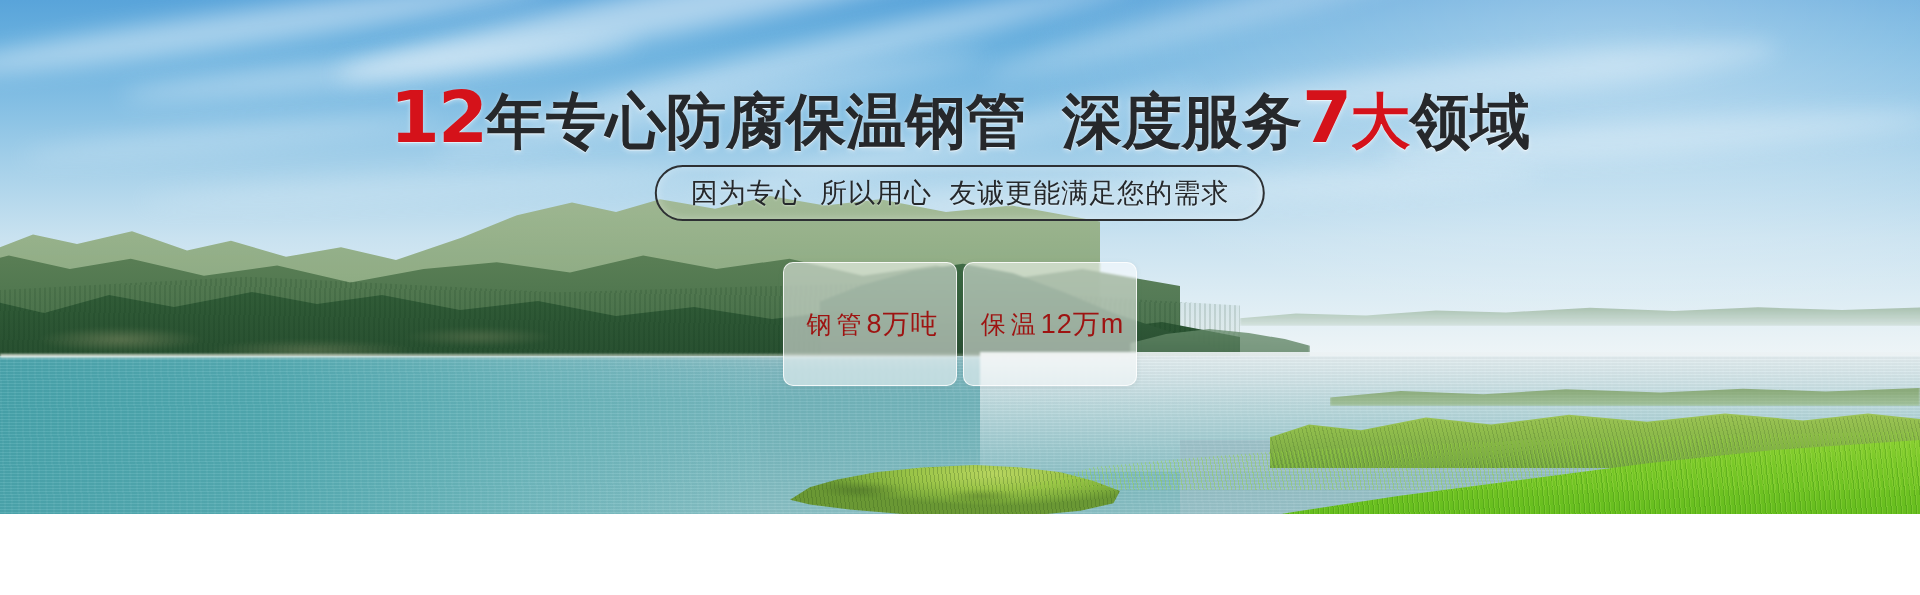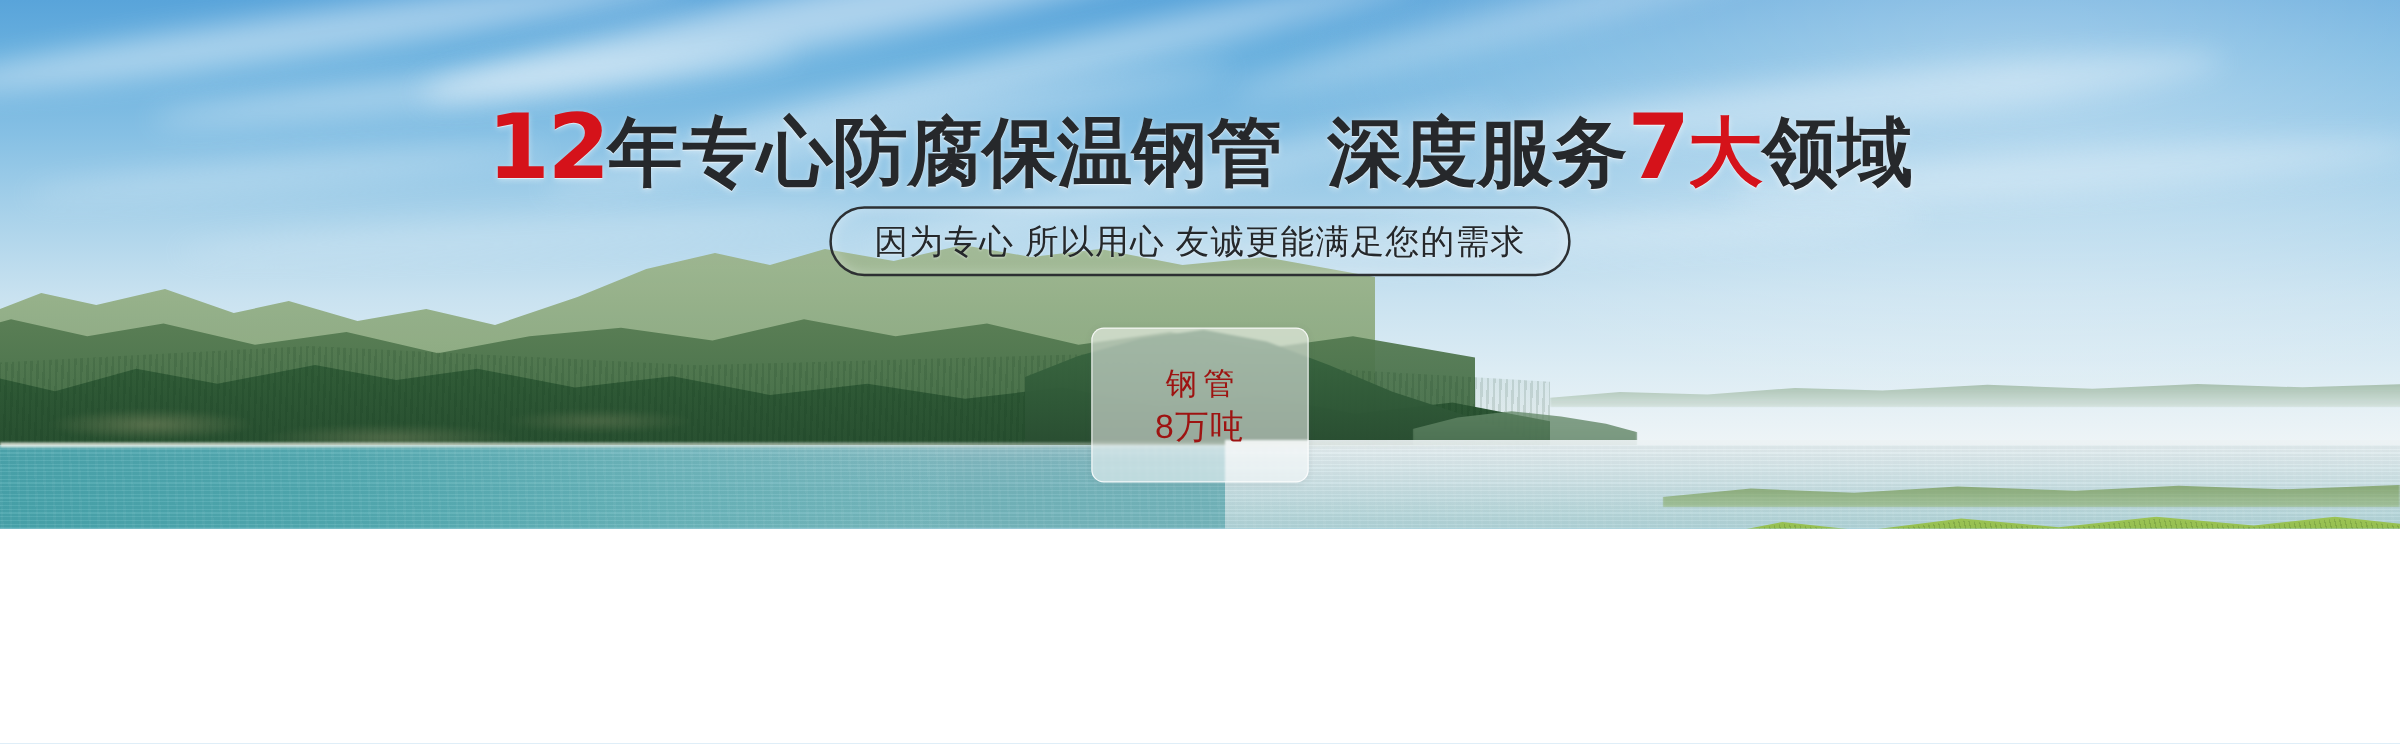--- a/index.html
+++ b/index.html
@@ -8,21 +8,21 @@
     background: #ffffff;
   }
   body {
     font-family: "Liberation Sans", "DejaVu Sans", sans-serif;
   }
 
   
   .banner {
     position: relative;
     width: 1920px;
-    height: 423px;
+    height: 514px;
     overflow: hidden;
     background: #7db9e2;
   }
 
   
   .sky {
     position: absolute;
     left: 0; top: 0;
     width: 1920px;
     height: 360px;
@@ -372,21 +372,21 @@
     padding: 0 34px;
     display: flex;
     align-items: center;
     justify-content: center;
     border: 2px solid #2d3033;
     border-radius: 28px;
     background: rgba(255,255,255,0.06);
     box-shadow: 0 0 10px rgba(255,255,255,0.35) inset;
   }
   .subtitle-text {
-    font-family: Liberation Sans, sans-serif;
+    font-family: Liberation Mono, monospace;
     font-size: 27px;
     font-weight: 400;
     color: #25282b;
     letter-spacing: 1px;
     white-space: nowrap;
     text-shadow: 0 1px 2px rgba(255,255,255,0.45);
   }
 
   
   .cards {
@@ -398,21 +398,21 @@
     gap: 6px;
   }
   .card {
     width: 172px;
     height: 122px;
     border-radius: 10px;
     background: rgba(255,255,255,0.52);
     border: 1px solid rgba(255,255,255,0.82);
     box-shadow: 0 1px 5px rgba(90,110,110,0.12);
     display: flex;
-    flex-direction: column;
+    flex-direction: row;
     align-items: center;
     justify-content: center;
     backdrop-filter: blur(1px);
   }
   .card-title {
     font-family: "DejaVu Sans", "Liberation Sans", sans-serif;
     font-size: 25px;
     font-weight: 400;
     color: #9e1311;
     letter-spacing: 5px;
@@ -488,16 +488,20 @@
   </div>
 
   <div class="cards">
 
     <div class="card">
       <div class="card-title">钢管</div>
       <div class="card-value"><span>8万吨</span></div>
     </div>
 
 
+    <div class="card">
+      <div class="card-title">保温</div>
+      <div class="card-value"><span>12万m</span></div>
+    </div>
 
   </div>
 
 </div>
 
 </body></html>

